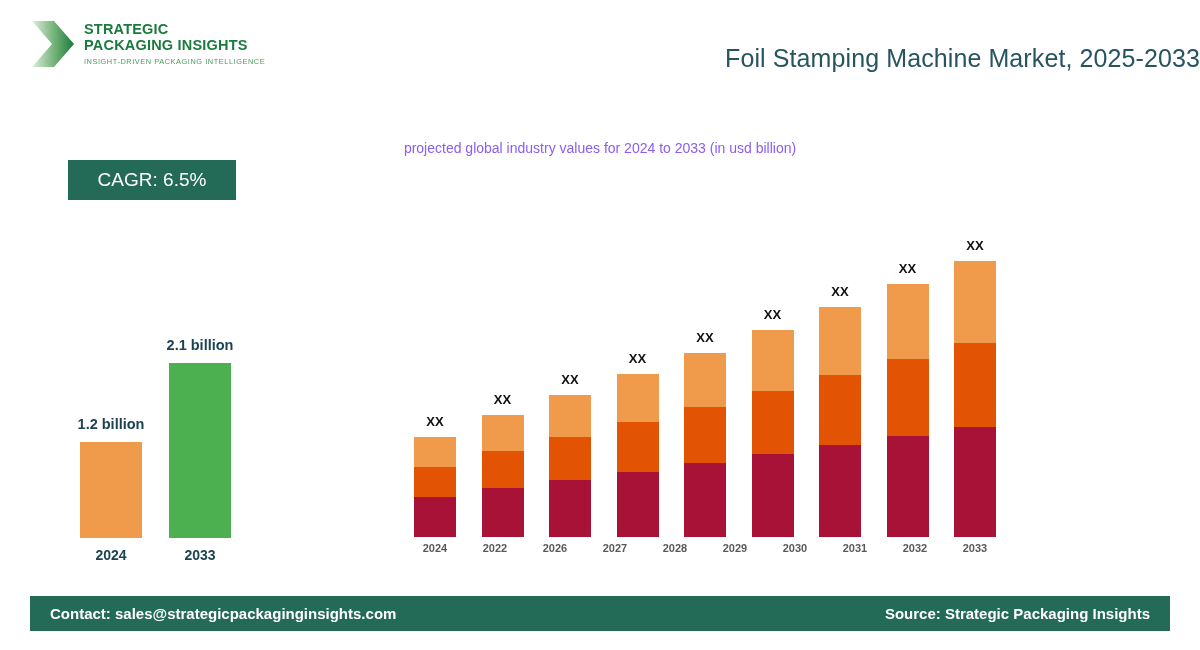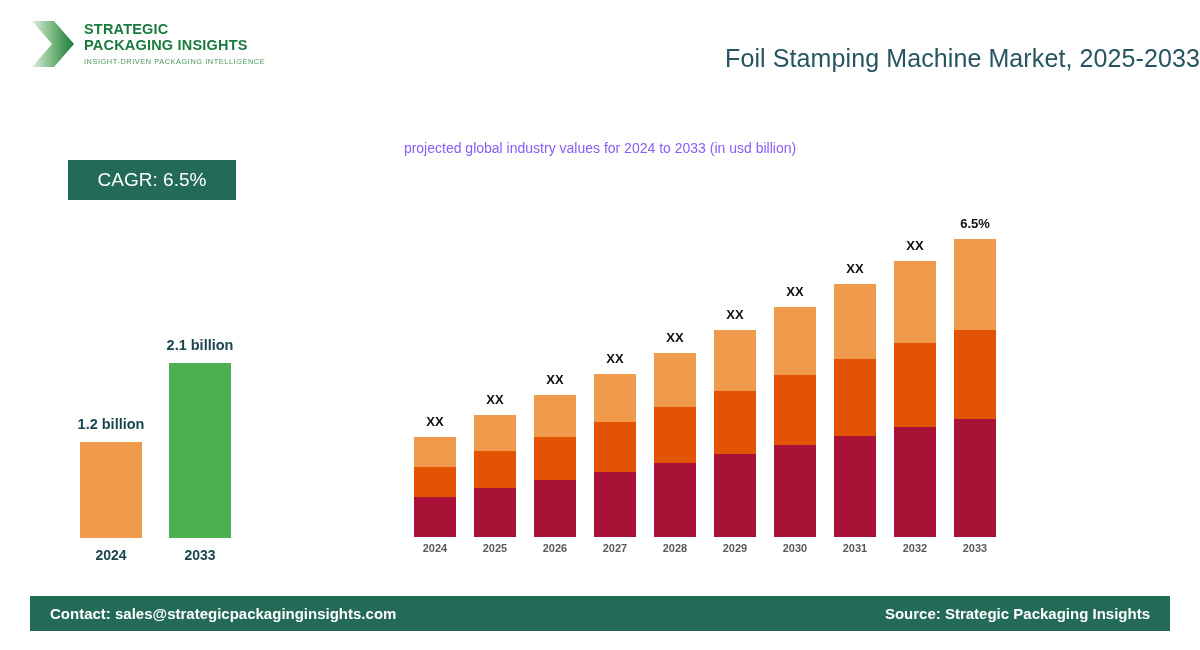--- a/index.html
+++ b/index.html
@@ -295,32 +295,24 @@
         </div>
       </div>
       <div class="stack-col">
         <div class="stack-top-label">XX</div>
         <div class="stack-bars">
           <div class="seg seg-top" style="height: 82px;"></div>
           <div class="seg seg-mid" style="height: 84px;"></div>
           <div class="seg seg-bot" style="height: 110px;"></div>
         </div>
       </div>
-      <div class="stack-col">
-        <div class="stack-top-label">6.5%</div>
-        <div class="stack-bars">
-          <div class="seg seg-top" style="height: 91px;"></div>
-          <div class="seg seg-mid" style="height: 89px;"></div>
-          <div class="seg seg-bot" style="height: 118px;"></div>
-        </div>
-      </div>
     </div>
   <div class="stack-axis" id="stack-axis">
       <div class="tick">2024</div>
-      <div class="tick">2025</div>
+      <div class="tick">2022</div>
       <div class="tick">2026</div>
       <div class="tick">2027</div>
       <div class="tick">2028</div>
       <div class="tick">2029</div>
       <div class="tick">2030</div>
       <div class="tick">2031</div>
       <div class="tick">2032</div>
       <div class="tick">2033</div>
     </div>
 </div>

